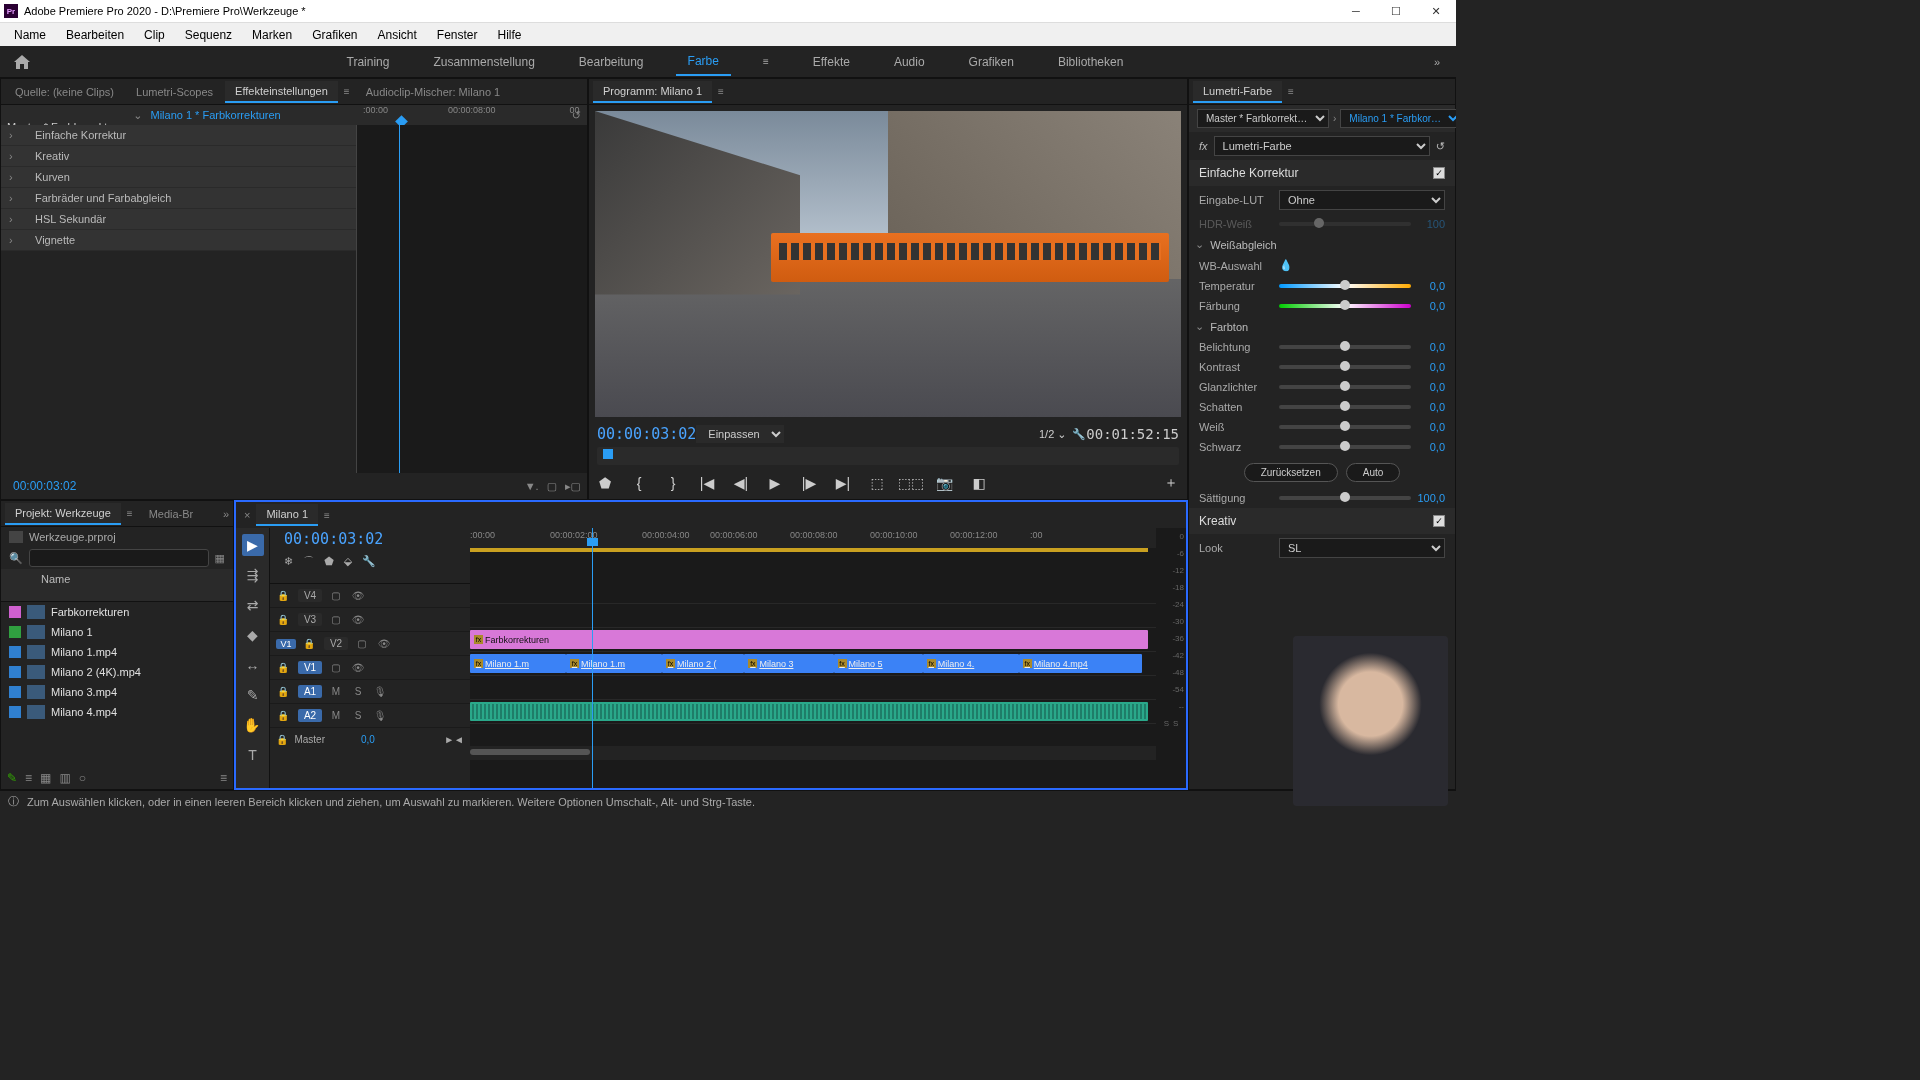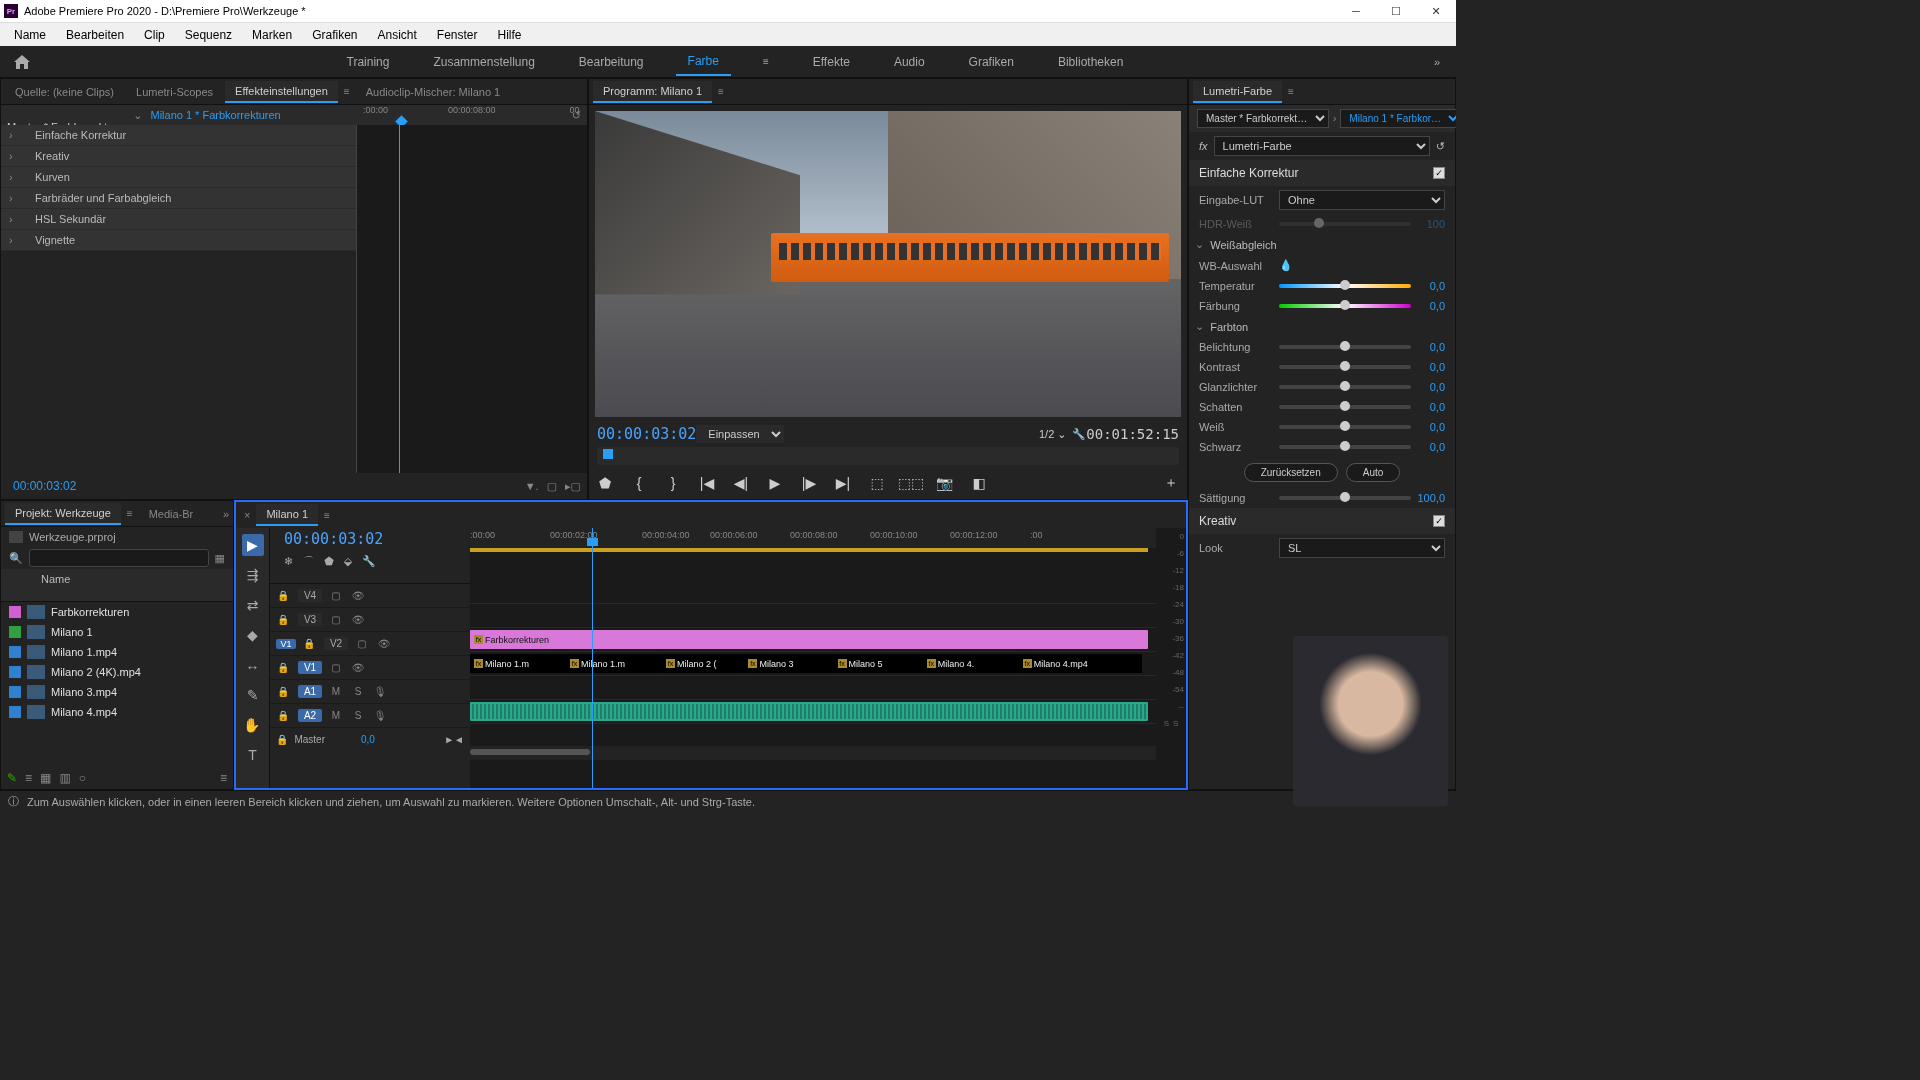--- a/index.html
+++ b/index.html
@@ -127,21 +127,21 @@
 .tl-track-hdr .sync { width: 20px; background: #3a6aaa; color: #fff; text-align: center; font-size: 9px; border-radius: 2px; }
 .tl-content { flex: 1; background: #1a1a1a; position: relative; }
 .tl-ruler { height: 20px; background: #232323; display: flex; position: relative; color: #888; font-size: 9px; padding-top: 2px; }
 .tl-tick { position: absolute; }
 .tl-yellow { position: absolute; left: 0; right: 8px; top: 20px; height: 4px; background: #c9a020; }
 .tl-playhead { position: absolute; top: 0; bottom: 0; left: 122px; width: 1px; background: #2a9df4; z-index: 5; }
 .tl-playhead::before { content: ''; position: absolute; top: 10px; left: -5px; width: 11px; height: 8px; background: #2a9df4; }
 .tl-track { height: 24px; border-bottom: 1px solid #282828; position: relative; }
 .clip { position: absolute; top: 2px; bottom: 2px; border-radius: 1px; font-size: 9px; padding: 2px 4px; overflow: hidden; white-space: nowrap; color: #111; display: flex; align-items: center; gap: 2px; }
 .clip-adj { background: #d878d8; left: 0; right: 8px; }
-.clip-v { background: #000000; color: #eee; }
+.clip-v { background: #3b82f6; color: #eee; text-decoration: underline; }
 .clip-a { background: #2aa88a; left: 0; right: 8px; }
 .clip-a-wave { position: absolute; inset: 2px; background: repeating-linear-gradient(90deg, #1a6a5a 0 2px, #2aa88a 2px 4px); opacity: 0.7; }
 .fx-badge { width: 9px; height: 9px; background: #aa8a2a; font-size: 7px; display: flex; align-items: center; justify-content: center; color: #000; }
 .tl-scrollh { height: 14px; background: #232323; position: relative; }
 .tl-scrollh-thumb { position: absolute; left: 0; width: 120px; top: 3px; height: 6px; background: #555; border-radius: 3px; }
 .tl-meters { width: 30px; background: #1a1a1a; display: flex; flex-direction: column; font-size: 8px; color: #666; padding: 4px 2px; gap: 8px; }
 .tl-meters span { text-align: right; }
 .tl-master-row { display: flex; align-items: center; gap: 6px; padding: 2px 6px; height: 22px; font-size: 10px; color: #aaa; }
 
 

